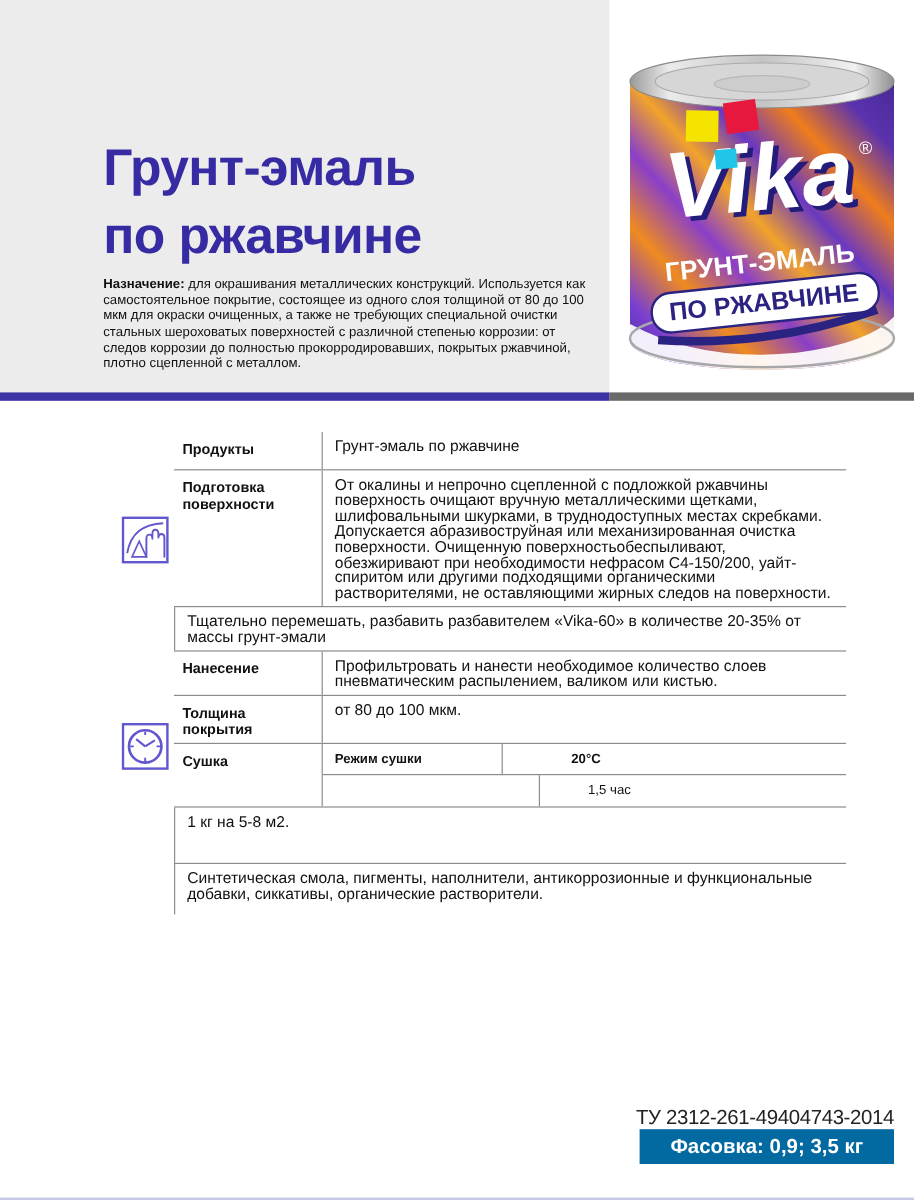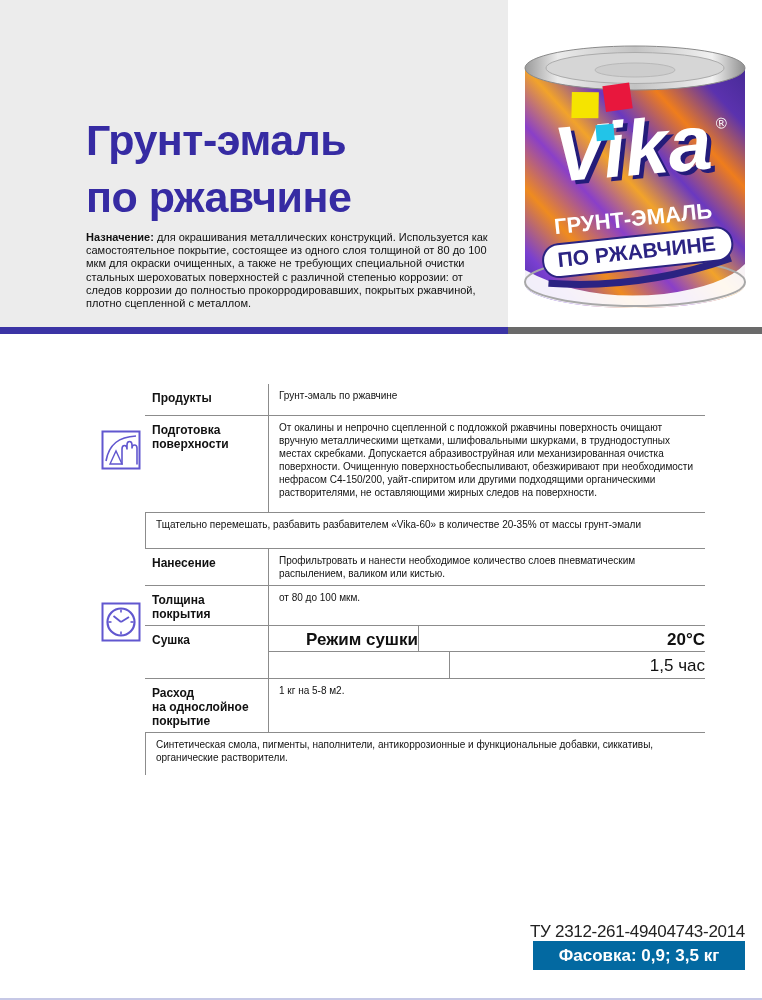--- a/index.html
+++ b/index.html
@@ -20,34 +20,34 @@
 
   .bar-blue { position:absolute; left:0; top:327px; width:508px; height:7px; background:#3b34a5; }
   .bar-gray { position:absolute; left:508px; top:327px; width:254px; height:7px; background:#6a6a6a; }
 
   
   .side-icon { position:absolute; left:101px; width:40px; height:40px; }
   .icon-hand { top:430px; }
   .icon-clock { top:602px; }
 
   
-  .spec-table { position:absolute; left:145px; top:384px; width:560px; font-size:12px; color:#111; }
+  .spec-table { position:absolute; left:145px; top:360px; width:560px; font-size:12px; color:#111; }
   .t-row { display:flex; border-bottom:1px solid #8c8c8c; }
   .t-row.last { border-bottom:none; }
   .t-label { width:123px; flex:0 0 123px; font-weight:bold; font-size:12px; line-height:14px;
              padding:7px 6px 4px 7px; white-space:pre-line; }
   .t-value { flex:1; border-left:1px solid #8c8c8c; padding:6px 10px 4px 10px;
-             font-size:10px; line-height:12.9px; }
+             font-size:13px; line-height:12.9px; }
   .h-32{min-height:32px}.h-97{min-height:97px}.h-36{min-height:36px}.h-37{min-height:37px}
   .h-25{min-height:25px}.h-53{min-height:53px}.h-47{min-height:47px}.h-42{min-height:42px}
 
   
   .dry-grid { flex:1; border-left:1px solid #8c8c8c; display:grid;
               grid-template-columns:149px 1fr; grid-template-rows:26px 26px; }
-  .dry-cell { font-size:17px; line-height:13px; padding-top:7px;text-align:right; }
+  .dry-cell { font-size:11px; line-height:13px; padding-top:7px; }
   .dry-mode { font-weight:bold; padding-left:10px; }
   .dry-temp { font-weight:bold; padding-left:57px; border-left:1px solid #8c8c8c; }
   .dry-top  { border-bottom:1px solid #8c8c8c; }
   .dry-time { padding-left:40px; border-left:1px solid #8c8c8c;margin-left:31px; }
 
   
   .pack-badge { position:absolute; right:17px; top:941px; width:212px; height:29px;
                 background:#0369a1; color:#ffffff; font-weight:bold; font-size:17px;
                 text-align:center; line-height:29px; }
   .standard-line { position:absolute; right:17px; top:922px; font-size:17px; color:#222;
@@ -171,23 +171,20 @@
       <div class="t-label">Сушка</div>
       <div class="dry-grid">
         <div class="dry-cell dry-mode dry-top">Режим сушки</div>
         <div class="dry-cell dry-temp dry-top">20°С</div>
         <div class="dry-cell"></div>
         <div class="dry-cell dry-time">1,5 час</div>
       </div>
     </div>
 
     <div class="t-row h-47">
-      <div class="t-label">Расход
-на однослойное
-покрытие</div>
       <div class="t-value">1 кг на 5-8 м2.</div>
     </div>
 
     <div class="t-row h-42 last">
       <div class="t-value">Синтетическая смола, пигменты, наполнители, антикоррозионные и функциональные добавки, сиккативы, органические растворители.</div>
     </div>
 
   </div>
 
   <div class="pack-badge">Фасовка: 0,9; 3,5 кг</div>

